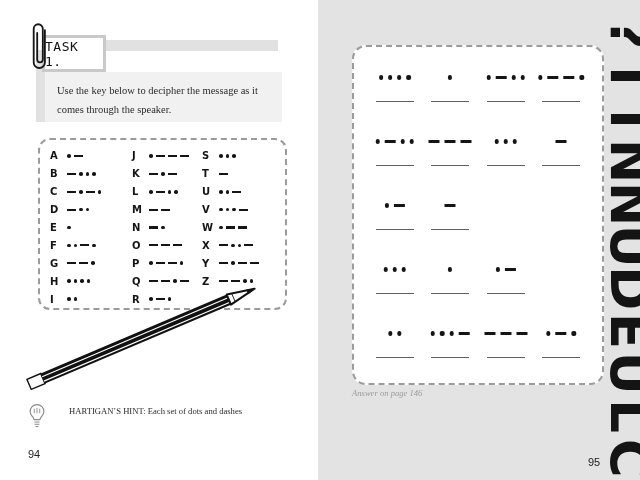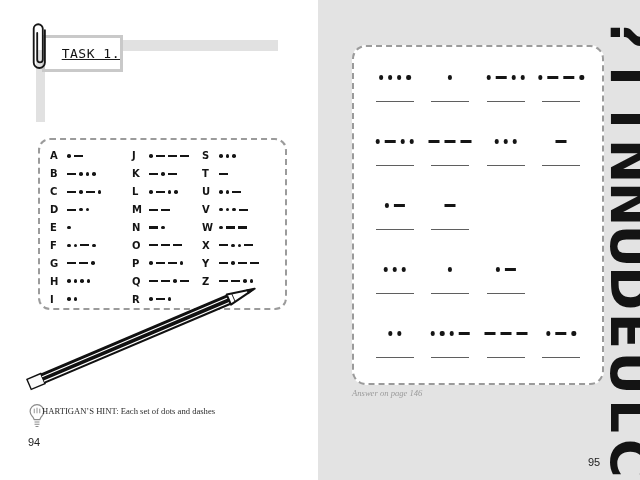--- a/index.html
+++ b/index.html
@@ -18,25 +18,24 @@
 
   
   .hdr-shadow-top  { position:absolute; left:60px;  top:40px; width:218px; height:11px; background:#e1e1e1; }
   .hdr-shadow-left { position:absolute; left:36px;  top:50px; width:9px;  height:72px; background:#e1e1e1; }
   .instruction-panel { position:absolute; left:45px; top:72px; width:237px; height:50px; background:#f1f1f1; }
   .instruction-text {
     position:absolute; left:12px; top:9px; width:220px;
     font-size:10.5px; line-height:1.85; color:#2b2b2b;
   }
   .task-box {
-    position:absolute; left:42px; top:35px; width:81px; height:37px;
+    position:absolute; left:42px; top:35px; width:64px; height:37px;
     background:#ffffff; border:3px solid #c9c9c9;
     display:flex; align-items:center; justify-content:flex-end;
     z-index:3;
-    text-decoration:underline;
   }
   .task-label {
     font-family:"DejaVu Sans Mono", monospace;
     font-size:13px; letter-spacing:0.5px; color:#141414;
   }
   .paperclip { position:absolute; left:28px; top:19px; z-index:4; }
 
   
   .key-box {
     position:absolute; left:38px; top:138px; width:249px; height:172px;
@@ -57,28 +56,28 @@
   .dash { width:9px;   height:2.2px; background:#151515; flex:none; }
   .lg .dot  { width:4.2px; height:4.2px; }
   .lg .dash { width:11px;  height:2.6px; }
 
   
   .pencil { position:absolute; left:16px; top:280px; z-index:5; }
 
   
   .hint-bulb { position:absolute; left:26px; top:401px; }
   .hint-text {
-    position:absolute; left:42px; top:404px; width:200px;
+    position:absolute; left:69px; top:404px; width:200px;
     font-size:8.6px; line-height:1.75; color:#2b2b2b;
   }
   .pageno {
     position:absolute; font-family:"Liberation Sans", sans-serif;
     font-size:11px; color:#222222;
   }
-  .pageno-left  { left:28px;  top:436px; }
+  .pageno-left  { left:28px;  top:448px; }
   .pageno-right { left:270px; top:456px; }
 
   
   .puzzle-box {
     position:absolute; left:34px; top:45px; width:252px; height:340px;
     background:#ffffff; border:2px dashed #9b9b9b; border-radius:14px;
   }
   .puzzle-rows { position:absolute; inset:0; padding:14px 13px 0 13px; }
   .p-row  { height:64px; display:grid; grid-template-columns:repeat(4,1fr); }
   .p-cell { position:relative; }
@@ -106,20 +105,23 @@
   }
 </style>
 </head>
 <body>
 
 <div class="page-left">
 
   <div class="hdr-shadow-top"></div>
   <div class="hdr-shadow-left"></div>
 
+  <div class="instruction-panel">
+    <div class="instruction-text">Use the key below to decipher the message as it comes through the speaker.</div>
+  </div>
 
   <div class="task-box">
     <span class="task-label">TASK 1.</span>
   </div>
 
   <svg class="paperclip" width="24" height="56" viewBox="0 0 30 80">
     <path d="M22 16 V62 A8 8 0 0 1 6 62 V14 A6.5 6.5 0 0 1 19 14 V58 A4 4 0 0 1 11 58 V20" fill="none" stroke="#161616" stroke-width="2.6" stroke-linecap="round"></path>
   </svg>
 
   <div class="key-box">

